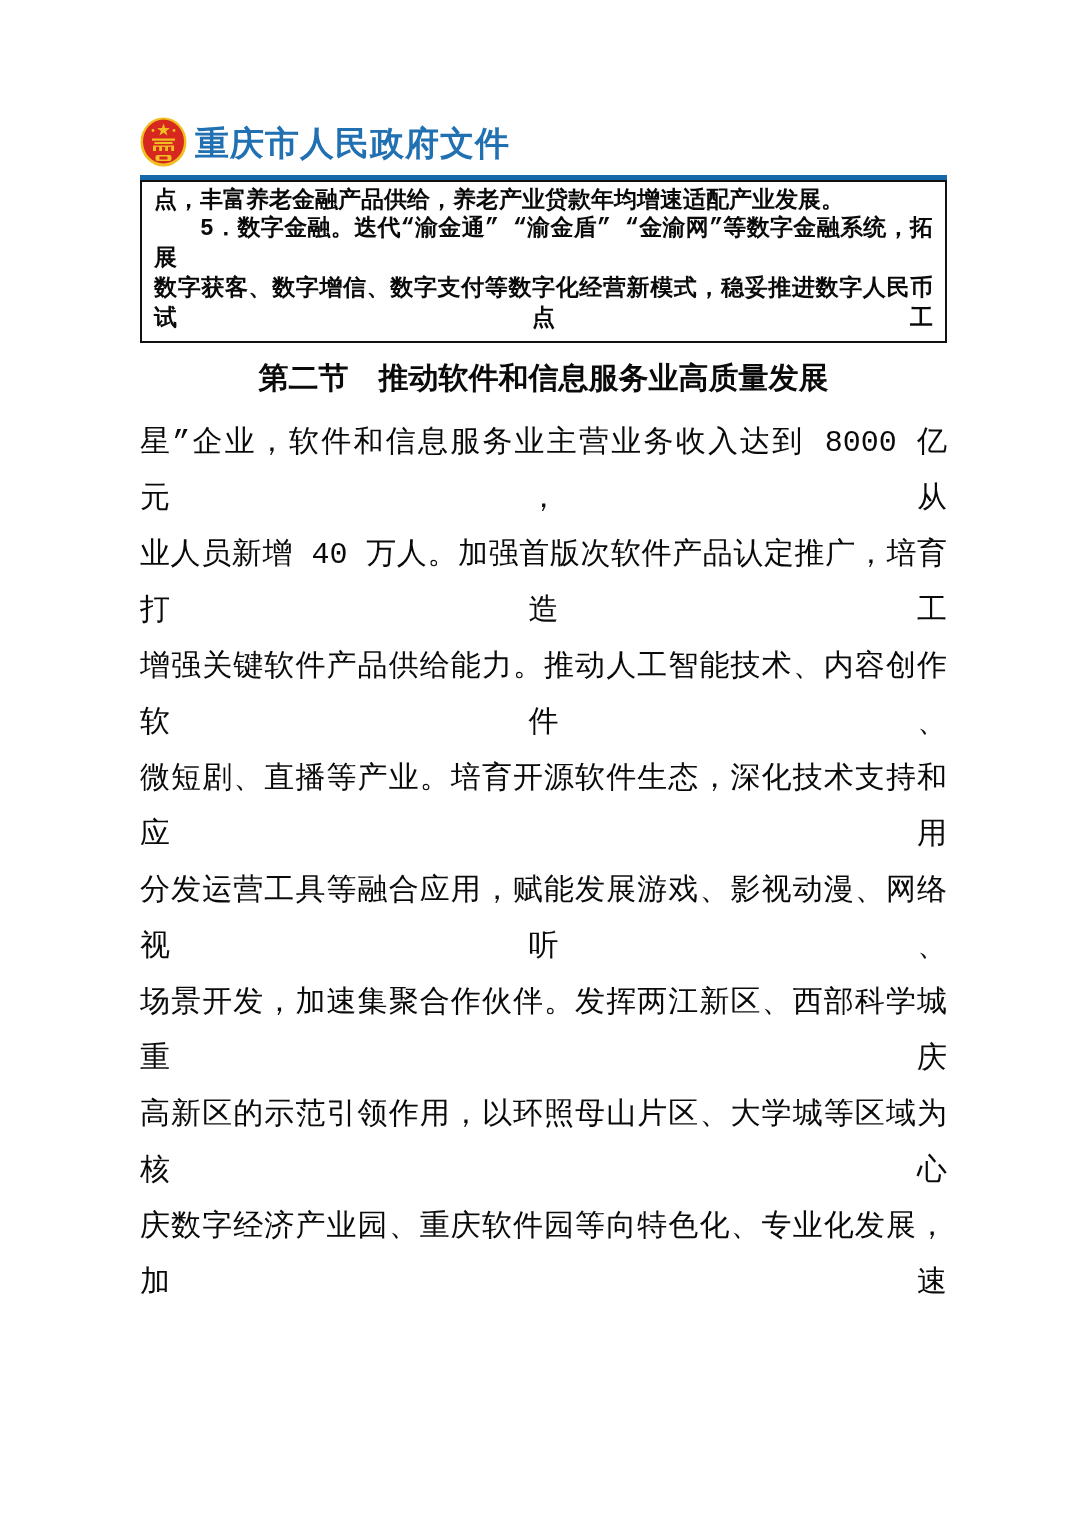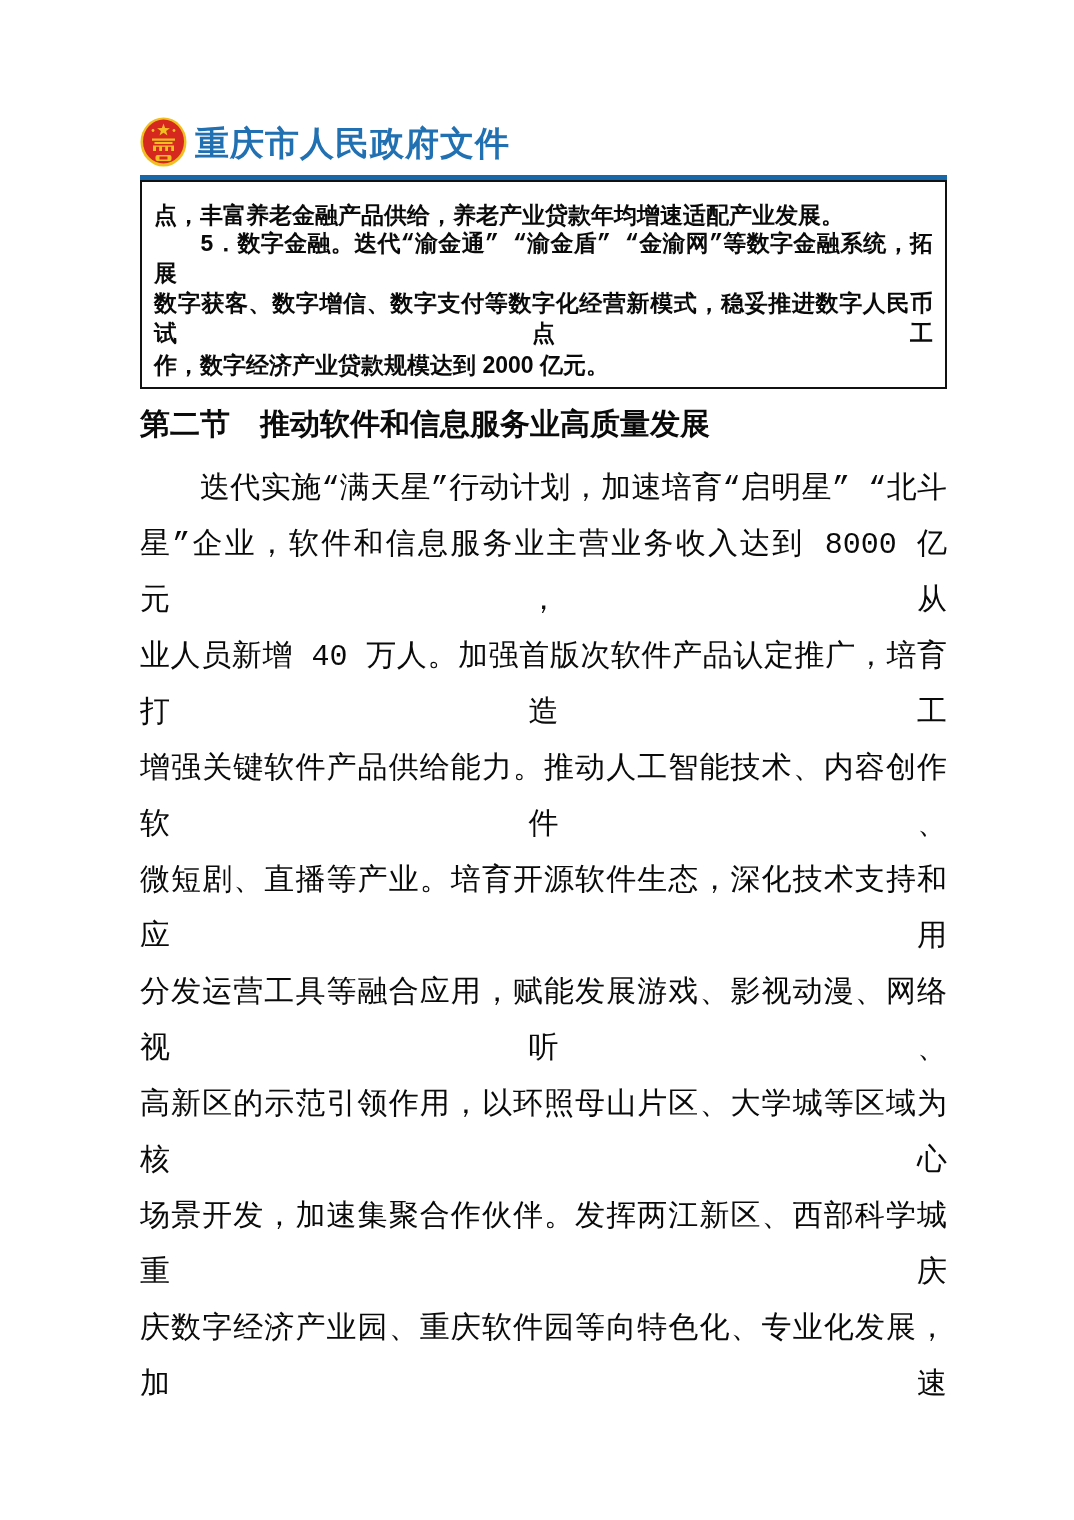--- a/index.html
+++ b/index.html
@@ -37,31 +37,31 @@
   }
   .top-rule {
     height: 5px;
     background: #1768a8;
     margin-top: 5px;
   }
   
   .notice-box {
     box-sizing: border-box;
     border: 2px solid #111111;
-    padding: 18px 12px 7px 12px;
+    padding: 2px 12px 7px 12px;
     font-family: "Liberation Sans", sans-serif;
     font-weight: bold;
     font-size: 23px;
     line-height: 30px;
     color: #0a0a0a;
   }
   .nline { white-space: normal; }
   
   .section-heading {
-    text-align: left;
+    text-align: center;
     font-size: 30px;
     font-weight: bold;
     line-height: 46px;
     margin-top: 12px;
     margin-bottom: 0;
     color: #0a0a0a;
   }
   
   .para { margin-top: 14px; font-size: 30px; line-height: 56px; color: #0a0a0a; }
   .bline { width: 807px; }
@@ -97,30 +97,28 @@
     </span>
     <span class="doc-title">重庆市人民政府文件</span>
   </div>
 
   <div class="top-rule"></div>
 
   <div class="notice-box">
     <div class="nline">点，丰富养老金融产品供给，养老产业贷款年均增速适配产业发展。</div>
     <div class="nline indent2 jfull">5．数字金融。迭代“渝金通” “渝金盾” “金渝网”等数字金融系统，拓展</div>
     <div class="nline jfull">数字获客、数字增信、数字支付等数字化经营新模式，稳妥推进数字人民币试点工</div>
-    <div class="nline">作，数字经济产业贷款规模达到 2000 亿元。</div>
   </div>
 
   <h2 class="section-heading">第二节　推动软件和信息服务业高质量发展</h2>
   <div class="para">
-    <div class="bline indent2 jfull">迭代实施“满天星”行动计划，加速培育“启明星” “北斗</div>
     <div class="bline jfull">星”企业，软件和信息服务业主营业务收入达到 8000 亿元，从</div>
     <div class="bline jfull">业人员新增 40 万人。加强首版次软件产品认定推广，培育打造工</div>
     <div class="bline jfull">增强关键软件产品供给能力。推动人工智能技术、内容创作软件、</div>
     <div class="bline jfull">微短剧、直播等产业。培育开源软件生态，深化技术支持和应用</div>
     <div class="bline jfull">分发运营工具等融合应用，赋能发展游戏、影视动漫、网络视听、</div>
+    <div class="bline jfull">场景开发，加速集聚合作伙伴。发挥两江新区、西部科学城重庆</div>
     <div class="bline jfull">高新区的示范引领作用，以环照母山片区、大学城等区域为核心</div>
-    <div class="bline jfull">场景开发，加速集聚合作伙伴。发挥两江新区、西部科学城重庆</div>
     <div class="bline jfull">庆数字经济产业园、重庆软件园等向特色化、专业化发展，加速</div>
 
   </div>
 
 </div>
 
 </body></html>

